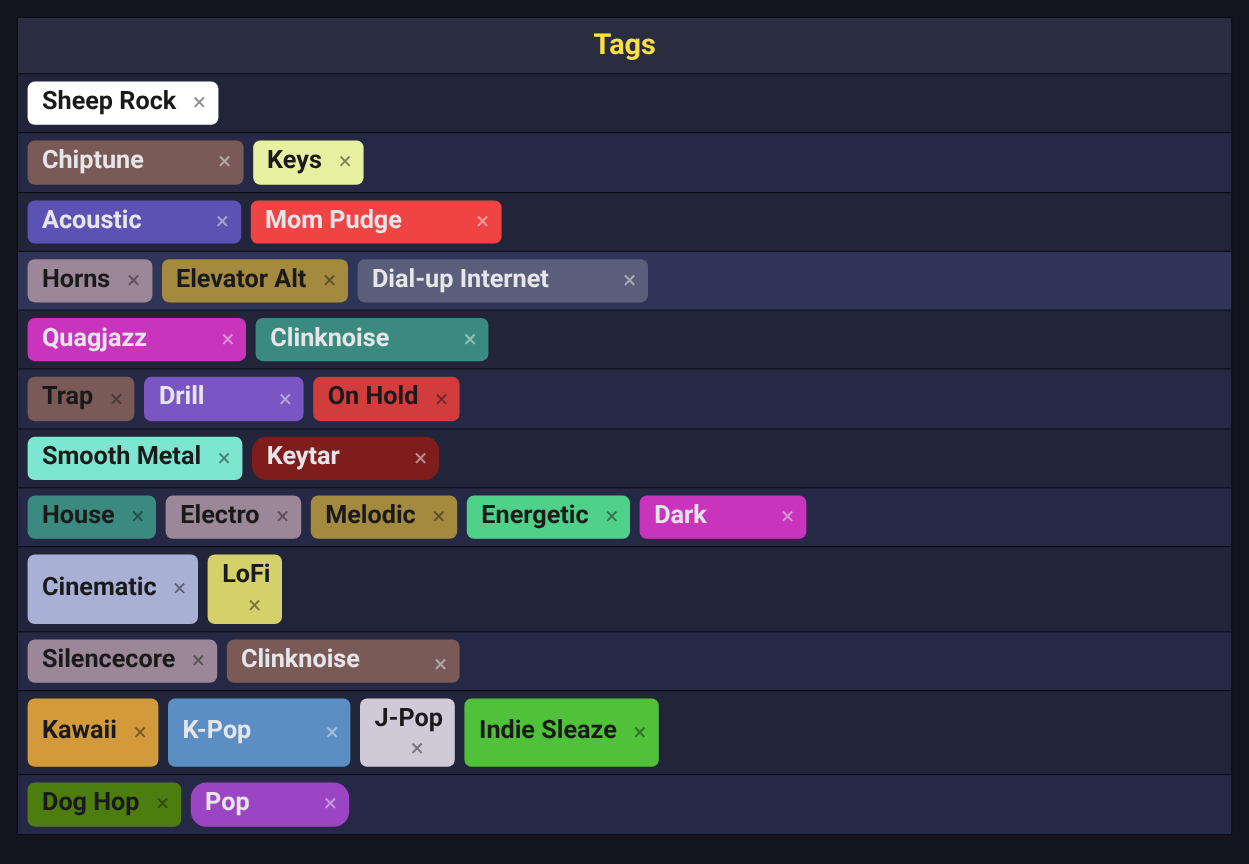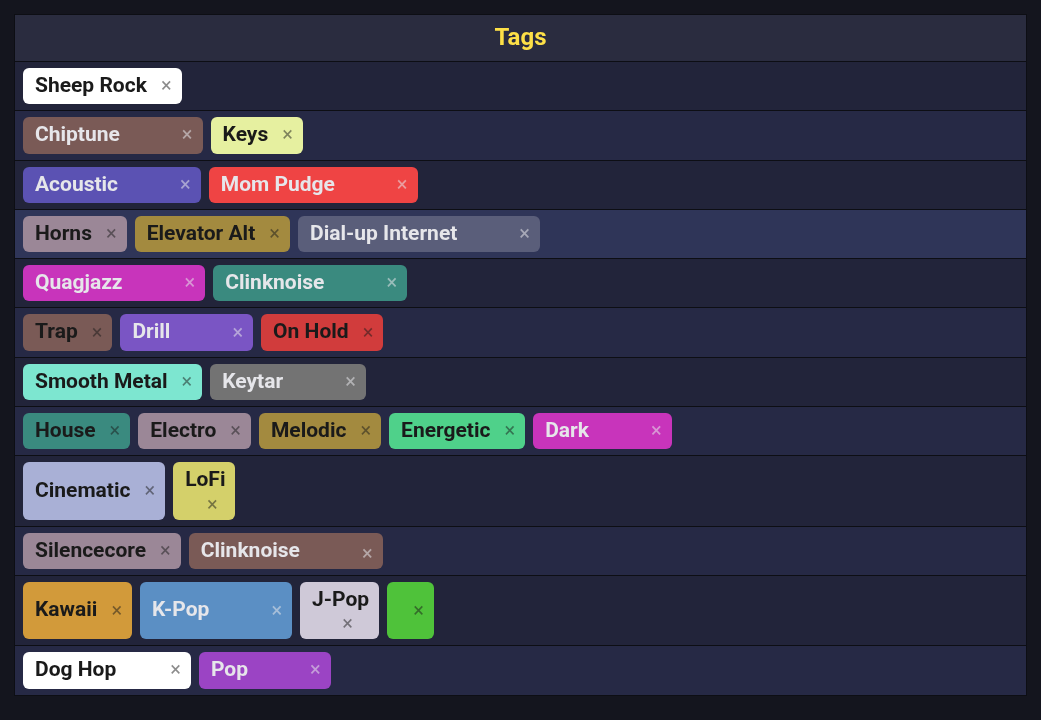--- a/index.html
+++ b/index.html
@@ -131,21 +131,21 @@
         <div class="tag light" style="background: rgb(209, 60, 60);">
           <span class="label">On Hold</span>
           <span class="close">×</span>
         </div>
       </div>
       <div class="row">
         <div class="tag light" style="background: rgb(125, 230, 208);">
           <span class="label">Smooth Metal</span>
           <span class="close">×</span>
         </div>
-        <div class="tag dark" style="background: #737373;">
+        <div class="tag dark" style="background: #7f1d1d; border-radius: 12px;">
           <span class="label">Keytar</span>
           <span class="close">×</span>
         </div>
       </div>
       <div class="row">
         <div class="tag light" style="background: rgb(58, 138, 127);">
           <span class="label">House</span>
           <span class="close">×</span>
         </div>
         <div class="tag light" style="background: rgb(155, 135, 151);">
@@ -192,27 +192,28 @@
         </div>
         <div class="tag dark" style="background: rgb(91, 143, 196);">
           <span class="label">K-Pop</span>
           <span class="close">×</span>
         </div>
         <div class="tag light" style="background: rgb(207, 201, 216); flex-direction: column;">
           <span class="label">J-Pop</span>
           <span class="close">×</span>
         </div>
         <div class="tag light" style="background: rgb(79, 194, 58);">
-          <span class="close">×</span>
-        </div>
-      </div>
-      <div class="row">
-        <div class="tag light" style="background: #ffffff; gap: 40px;">
+          <span class="label">Indie Sleaze</span>
+          <span class="close">×</span>
+        </div>
+      </div>
+      <div class="row">
+        <div class="tag light" style="background: #4d7c0f;">
           <span class="label">Dog Hop</span>
           <span class="close">×</span>
         </div>
-        <div class="tag dark" style="background: rgb(155, 68, 196);">
+        <div class="tag dark" style="background: rgb(155, 68, 196); border-radius: 13px;">
           <span class="label">Pop</span>
           <span class="close">×</span>
         </div>
       </div>
     </div>
 </div>
 
 </body></html>

